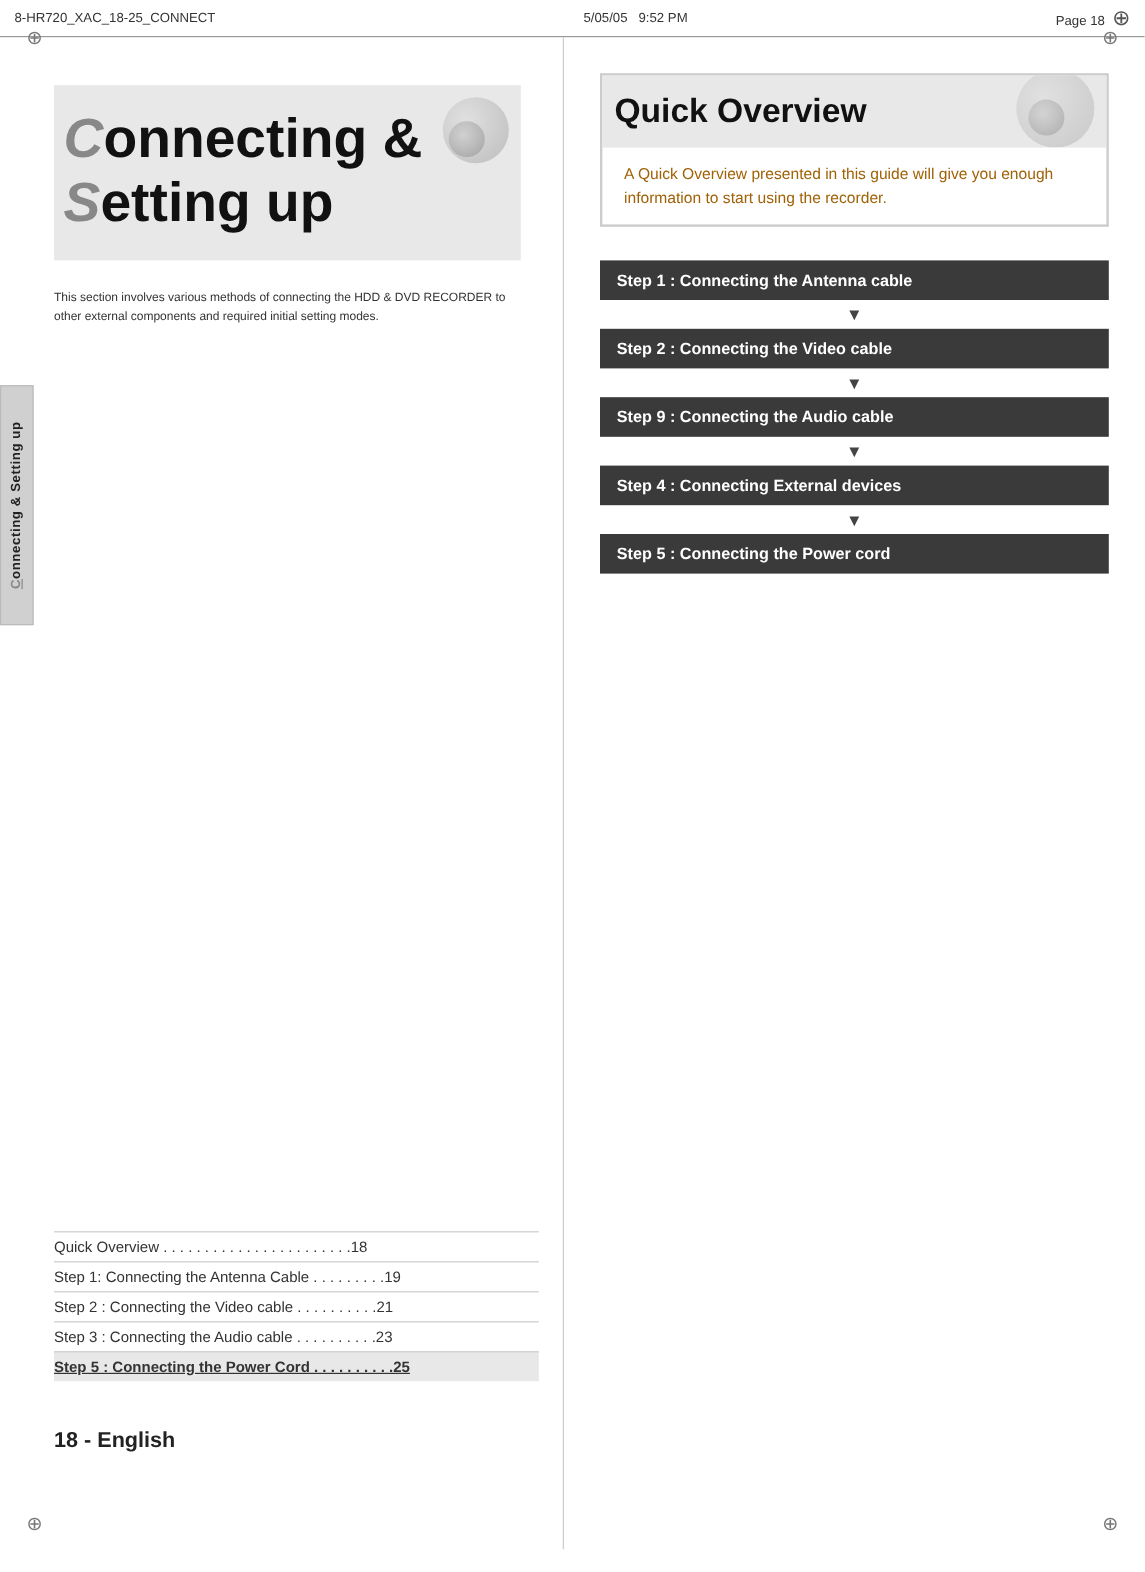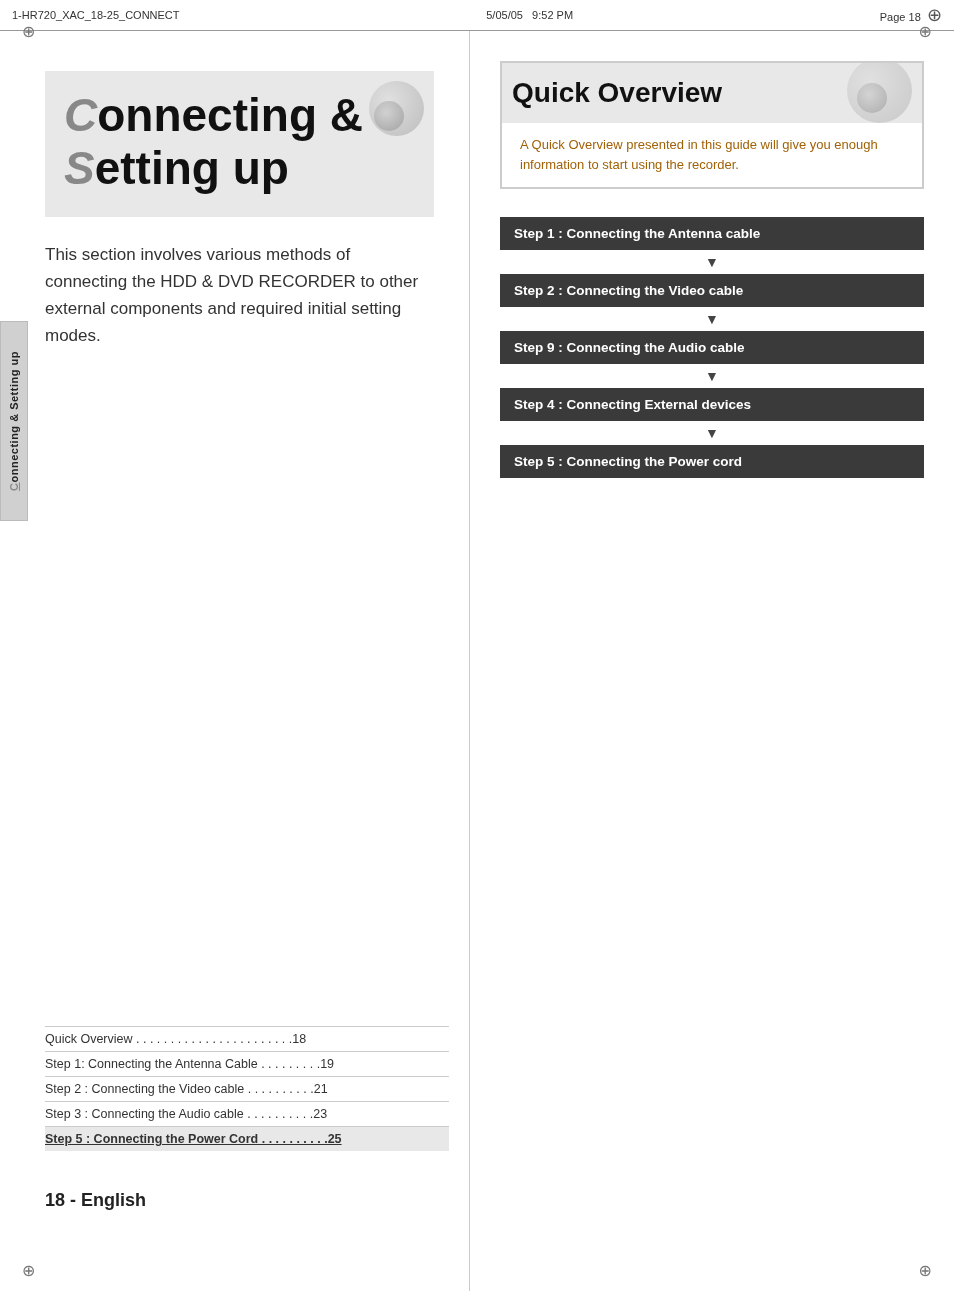--- a/index.html
+++ b/index.html
@@ -62,21 +62,21 @@
     .left-column {
       width: 470px;
       padding: 40px 35px 30px 45px;
       border-right: 1px solid #ccc;
       position: relative;
     }
 
     
     .title-box {
       background: #e8e8e8;
-      padding: 18px 22px 22px 19px;
+      padding: 18px 22px 22px 8px;
       margin-bottom: 24px;
       position: relative;
     }
     .title-box .big-title {
       font-size: 46px;
       font-weight: bold;
       line-height: 1.15;
       color: #111;
     }
     .title-box .big-title .first-c {
@@ -104,21 +104,21 @@
       right: 30px;
       width: 30px;
       height: 30px;
       border-radius: 50%;
       background: radial-gradient(circle at 40% 40%, #ccc, #888);
       opacity: 0.6;
     }
 
     
     .section-desc {
-      font-size: 17px;
+      font-size: 10px;
       line-height: 1.6;
       color: #333;
       margin-bottom: 20px;
     }
 
     
     .toc {
       position: absolute;
       bottom: 140px;
       left: 45px;
@@ -254,21 +254,21 @@
     .corner-tl { top: 22px; left: 22px; }
     .corner-tr { top: 22px; right: 22px; }
     .corner-bl { bottom: 30px; left: 22px; }
     .corner-br { bottom: 30px; right: 22px; }
 
   </style>
 </head>
 <body>
 
 <div class="header-bar">
-  <span>1-HR720_XAC_18-25_CONNECT</span>
+  <span>8-HR720_XAC_18-25_CONNECT</span>
   <span>
     <span>5/05/05</span>&nbsp;&nbsp;
     <span>9:52 PM</span>
   </span>
   <span>
     <span>Page</span>&nbsp;<span>18</span>
     &nbsp;<span class="crosshair-marker">⊕</span>
   </span>
 </div>
 

